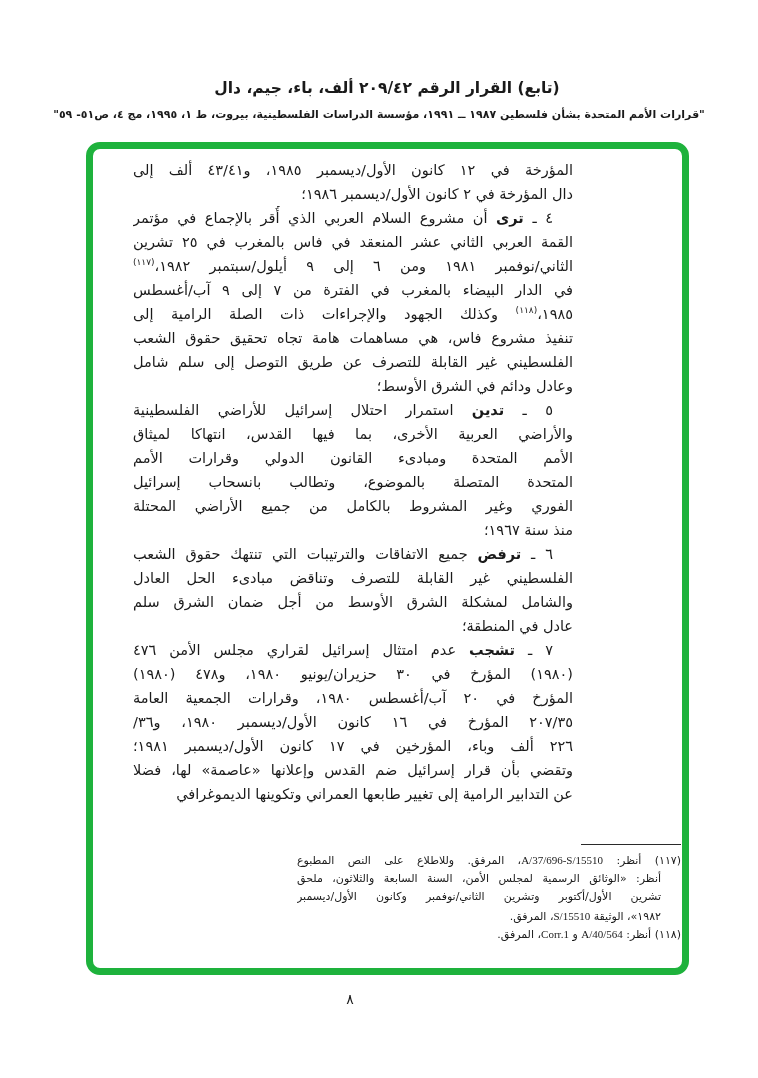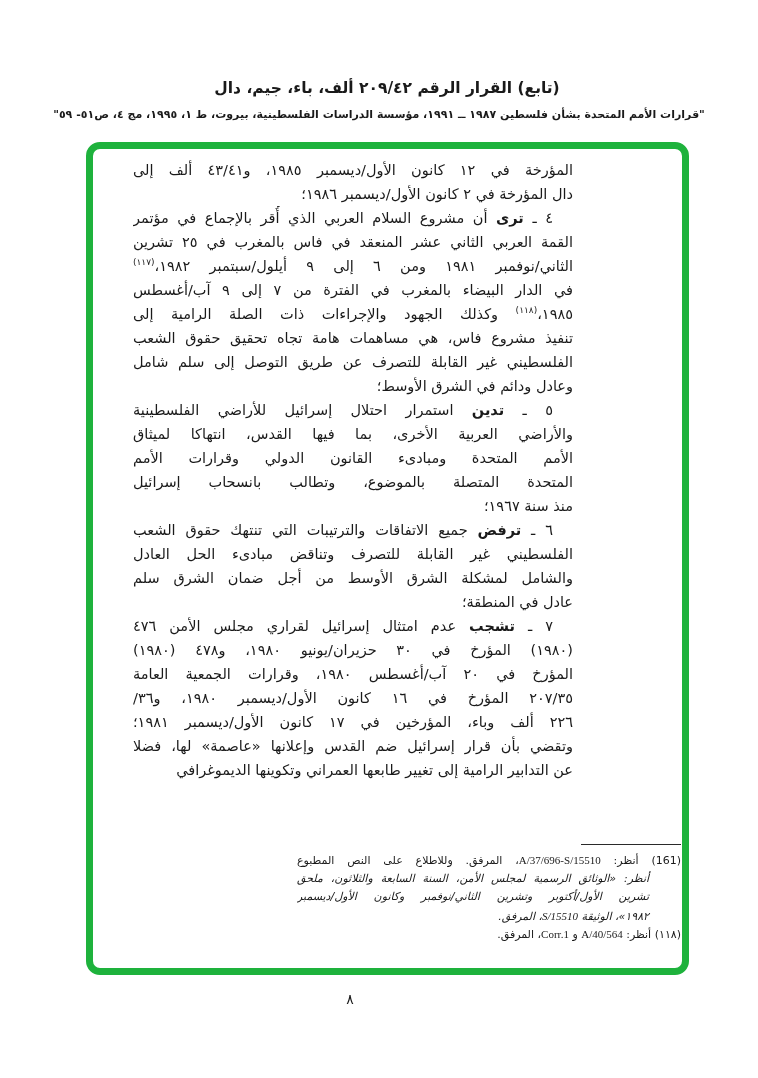--- a/index.html
+++ b/index.html
@@ -27,21 +27,21 @@
   .bline.end{text-align:right;text-align-last:right;}
   .bline.indent{padding-right:20px;}
   .b{font-weight:700;margin-top:11px;}
   sup.fnref{font-size:9px;line-height:0;vertical-align:6px;}
   .fnsep{position:absolute;right:77px;top:844px;width:100px;border-top:1.5px solid #2a2a2a;}
   .fnotes{position:absolute;right:77px;top:851px;width:384px;direction:rtl;}
   .fline{
     font-size:11px;line-height:18.5px;height:18.5px;overflow:hidden;
     text-align:justify;text-align-last:justify;white-space:nowrap;
   }
-  .fline.ind{padding-right:32px;font-style:italic;}
+  .fline.ind{padding-right:20px;}
   .fline.end{text-align:right;text-align-last:right;}
   .lat{font-family:"Liberation Serif", serif;}
   .pagenum{position:absolute;top:991px;left:0;width:700px;text-align:center;font-size:14px;}
 </style>
 </head>
 <body>
 
 <div class="hdr-title">(تابع) القرار الرقم ٢٠٩/٤٢ ألف، باء، جيم، دال</div>
 <div class="hdr-src">"قرارات الأمم المتحدة بشأن فلسطين ١٩٨٧ ــ ١٩٩١، مؤسسة الدراسات الفلسطينية، بيروت، ط ١، ١٩٩٥، مج ٤، ص٥١- ٥٩"</div>
 
@@ -55,36 +55,37 @@
     <div class="bline"><span>الثاني/نوفمبر ١٩٨١ ومن ٦ إلى ٩ أيلول/سبتمبر ١٩٨٢،</span><sup class="fnref">(١١٧)</sup></div>
     <div class="bline"><span>في الدار البيضاء بالمغرب في الفترة من ٧ إلى ٩ آب/أغسطس</span></div>
     <div class="bline"><span>١٩٨٥،</span><sup class="fnref">(١١٨)</sup><span> وكذلك الجهود والإجراءات ذات الصلة الرامية إلى</span></div>
     <div class="bline"><span>تنفيذ مشروع فاس، هي مساهمات هامة تجاه تحقيق حقوق الشعب</span></div>
     <div class="bline"><span>الفلسطيني غير القابلة للتصرف عن طريق التوصل إلى سلم شامل</span></div>
     <div class="bline end"><span>وعادل ودائم في الشرق الأوسط؛</span></div>
     <div class="bline indent"><span>٥ ـ </span><span class="b">تدين</span><span> استمرار احتلال إسرائيل للأراضي الفلسطينية</span></div>
     <div class="bline"><span>والأراضي العربية الأخرى، بما فيها القدس، انتهاكا لميثاق</span></div>
     <div class="bline"><span>الأمم المتحدة ومبادىء القانون الدولي وقرارات الأمم</span></div>
     <div class="bline"><span>المتحدة المتصلة بالموضوع، وتطالب بانسحاب إسرائيل</span></div>
+    <div class="bline"><span>الفوري وغير المشروط بالكامل من جميع الأراضي المحتلة</span></div>
     <div class="bline end"><span>منذ سنة ١٩٦٧؛</span></div>
     <div class="bline indent"><span>٦ ـ </span><span class="b">ترفض</span><span> جميع الاتفاقات والترتيبات التي تنتهك حقوق الشعب</span></div>
     <div class="bline"><span>الفلسطيني غير القابلة للتصرف وتناقض مبادىء الحل العادل</span></div>
     <div class="bline"><span>والشامل لمشكلة الشرق الأوسط من أجل ضمان الشرق سلم</span></div>
     <div class="bline end"><span>عادل في المنطقة؛</span></div>
     <div class="bline indent"><span>٧ ـ </span><span class="b">تشجب</span><span> عدم امتثال إسرائيل لقراري مجلس الأمن ٤٧٦</span></div>
     <div class="bline"><span>(١٩٨٠) المؤرخ في ٣٠ حزيران/يونيو ١٩٨٠، و٤٧٨ (١٩٨٠)</span></div>
     <div class="bline"><span>المؤرخ في ٢٠ آب/أغسطس ١٩٨٠، وقرارات الجمعية العامة</span></div>
     <div class="bline"><span>٢٠٧/٣٥ المؤرخ في ١٦ كانون الأول/ديسمبر ١٩٨٠، و٣٦/</span></div>
     <div class="bline"><span>٢٢٦ ألف وباء، المؤرخين في ١٧ كانون الأول/ديسمبر ١٩٨١؛</span></div>
     <div class="bline"><span>وتقضي بأن قرار إسرائيل ضم القدس وإعلانها «عاصمة» لها، فضلا</span></div>
     <div class="bline end"><span>عن التدابير الرامية إلى تغيير طابعها العمراني وتكوينها الديموغرافي</span></div>
   </div>
 
 <div class="fnsep"></div>
 <div class="fnotes">
-    <div class="fline"><span>(161) أنظر: </span><span dir="ltr" class="lat">A/37/696-S/15510</span><span>، المرفق. وللاطلاع على النص المطبوع</span></div>
+    <div class="fline"><span>(١١٧) أنظر: </span><span dir="ltr" class="lat">A/37/696-S/15510</span><span>، المرفق. وللاطلاع على النص المطبوع</span></div>
     <div class="fline ind"><span>أنظر: «الوثائق الرسمية لمجلس الأمن، السنة السابعة والثلاثون، ملحق</span></div>
     <div class="fline ind"><span>تشرين الأول/أكتوبر وتشرين الثاني/نوفمبر وكانون الأول/ديسمبر</span></div>
     <div class="fline ind end"><span>١٩٨٢»، الوثيقة </span><span dir="ltr" class="lat">S/15510</span><span>، المرفق.</span></div>
     <div class="fline end"><span>(١١٨) أنظر: </span><span dir="ltr" class="lat">A/40/564</span><span> و </span><span dir="ltr" class="lat">Corr.1</span><span>، المرفق.</span></div>
   </div>
 
 <div class="pagenum">٨</div>
 
 </body></html>

